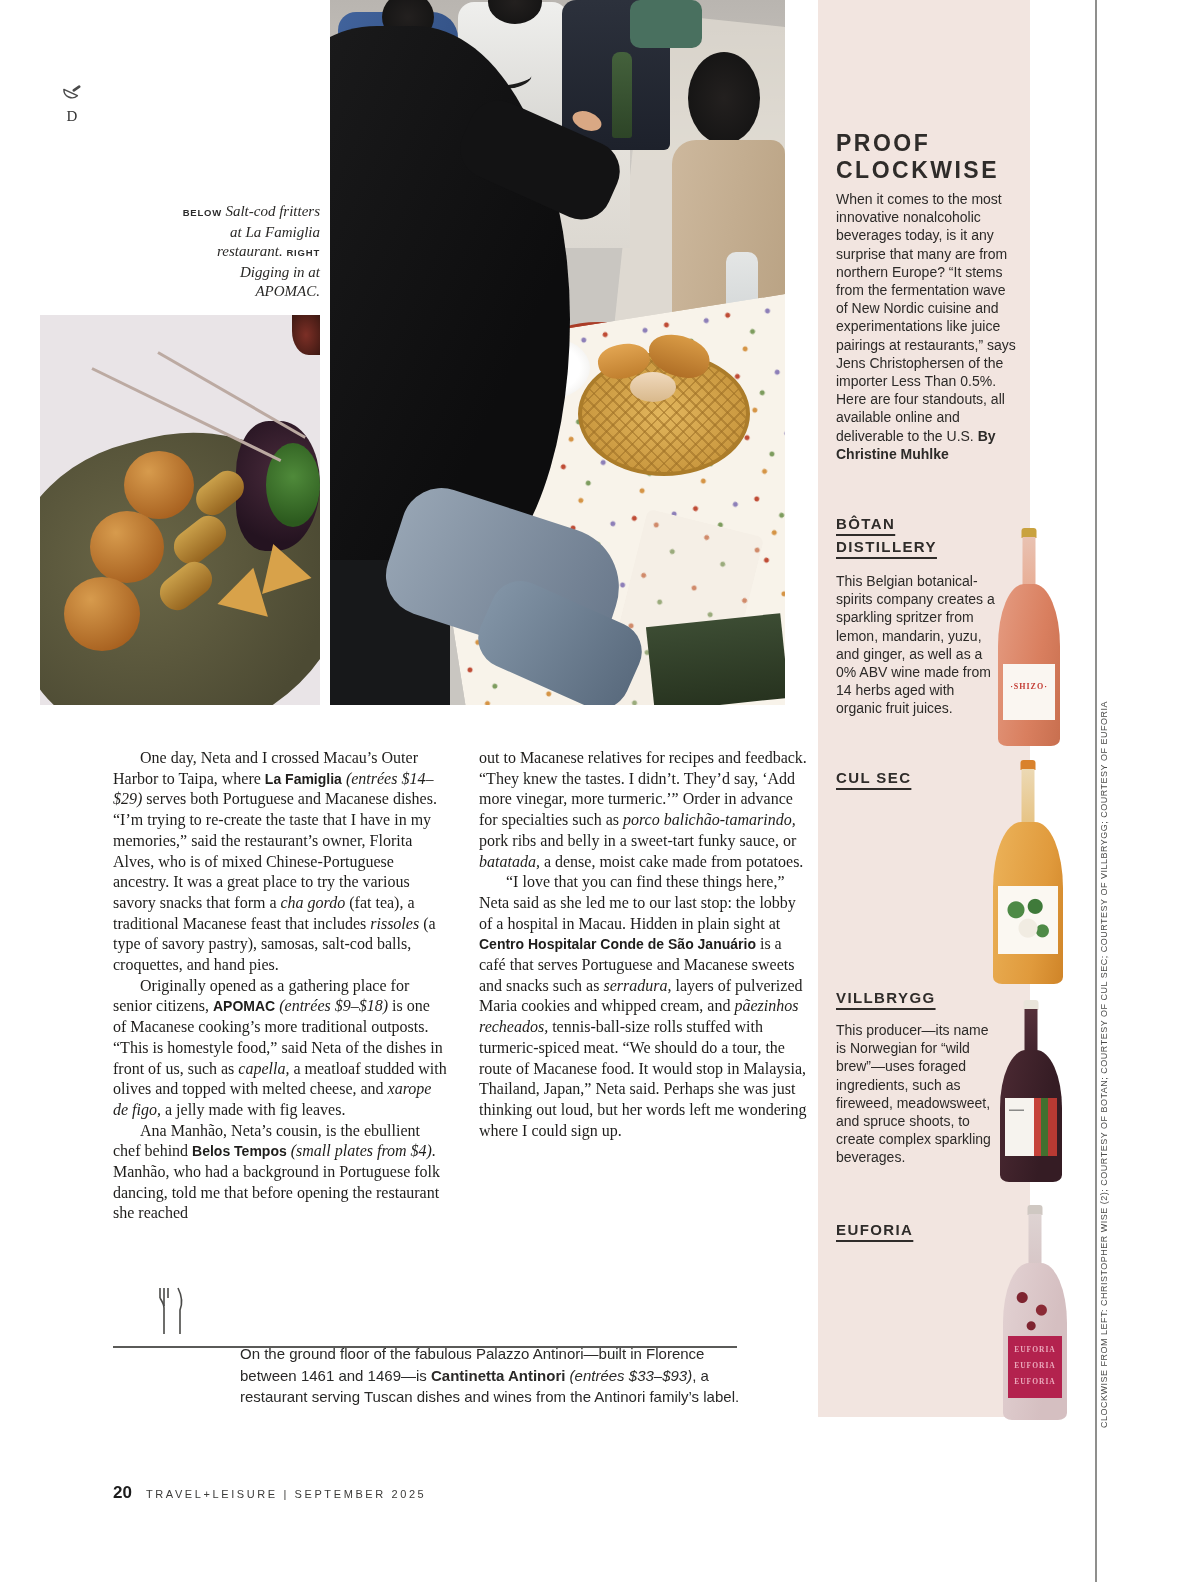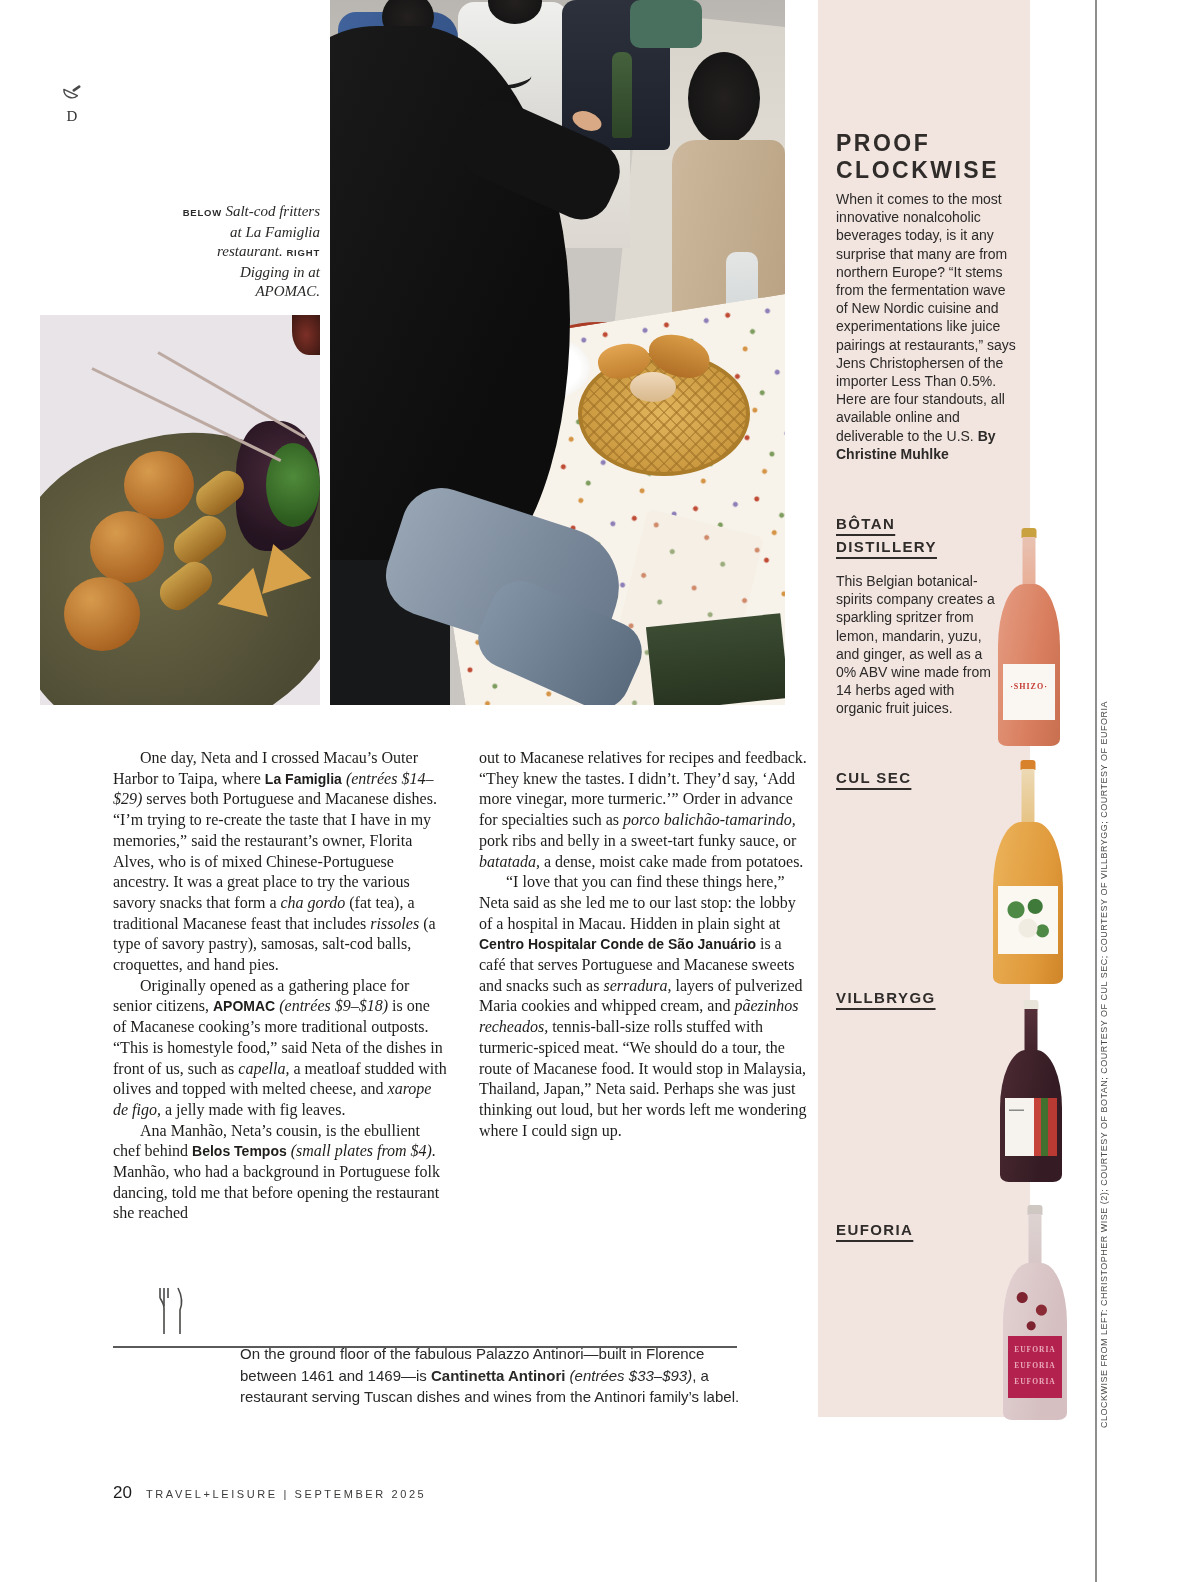--- a/index.html
+++ b/index.html
@@ -143,21 +143,21 @@
   .stamp{left:130px;top:1334px;width:88px;height:92px;border:2.5px solid #2e2d2b;border-radius:50%;background:#fff;
      display:flex;align-items:center;justify-content:center;text-align:center;
      font-weight:bold;font-size:12.5px;line-height:15px;letter-spacing:1px;color:#2b2a28;white-space:pre-line;}
   .tbox{left:240px;top:1343px;width:500px;font-size:15px;line-height:21.5px;color:#2a2928;}
   .tbox .seg-b{font-weight:bold;}
   .tbox .seg-i{font-style:italic;}
   .tbox-byline{font-style:italic;}
 
   
   .footer{left:113px;top:1483px;display:flex;align-items:baseline;gap:14px;}
-  .footer-num{font-weight:normal;font-size:17px;color:#1c1c1c;}
+  .footer-num{font-weight:bold;font-size:17px;color:#1c1c1c;}
   .footer-mag{font-size:11px;letter-spacing:2.6px;color:#3a3a38;}
 
   
   .rule-v{left:1095px;top:0;width:2px;height:1582px;background:#8f8f8d;}
   .credit-vert{left:1099px;top:588px;height:840px;width:14px;
      writing-mode:vertical-rl;transform:rotate(180deg);
      font-size:9px;letter-spacing:.5px;color:#4a4a48;white-space:nowrap;}
 </style>
 </head>
 <body>
@@ -232,20 +232,21 @@
 CLOCKWISE</div>
     <div class="abs sb-intro"><span>When it comes to the most innovative nonalcoholic beverages today, is it any surprise that many are from northern Europe? “It stems from the fermentation wave of New Nordic cuisine and experimentations like juice pairings at restaurants,” says Jens Christophersen of the importer Less Than 0.5%. Here are four standouts, all available online and deliverable to the U.S. </span><span class="sb-byline">By Christine Muhlke</span></div>
 
     <div class="abs sb-head" style="left:18px;top:512px;">BÔTAN
 DISTILLERY</div>
     <div class="abs sb-text" style="left:18px;top:572px;">This Belgian botanical-spirits company creates a sparkling spritzer from lemon, mandarin, yuzu, and ginger, as well as a 0% ABV wine made from 14 herbs aged with organic fruit juices.</div>
 
     <div class="abs sb-head" style="left:18px;top:766px;">CUL SEC</div>
 
     <div class="abs sb-head" style="left:18px;top:986px;">VILLBRYGG</div>
+    <div class="abs sb-text" style="left:18px;top:1021px;">This producer—its name is Norwegian for “wild brew”—uses foraged ingredients, such as fireweed, meadowsweet, and spruce shoots, to create complex sparkling beverages.</div>
 
     <div class="abs sb-head" style="left:18px;top:1218px;">EUFORIA</div>
   </div>
 
   <div class="bottle b1" style="left:998px;top:528px;width:62px;height:218px;">
     <div class="b-cap"></div>
     <div class="b-neck"></div>
     <div class="b-body"></div>
     <div class="b-label">
         <span>·SHIZO·</span>

